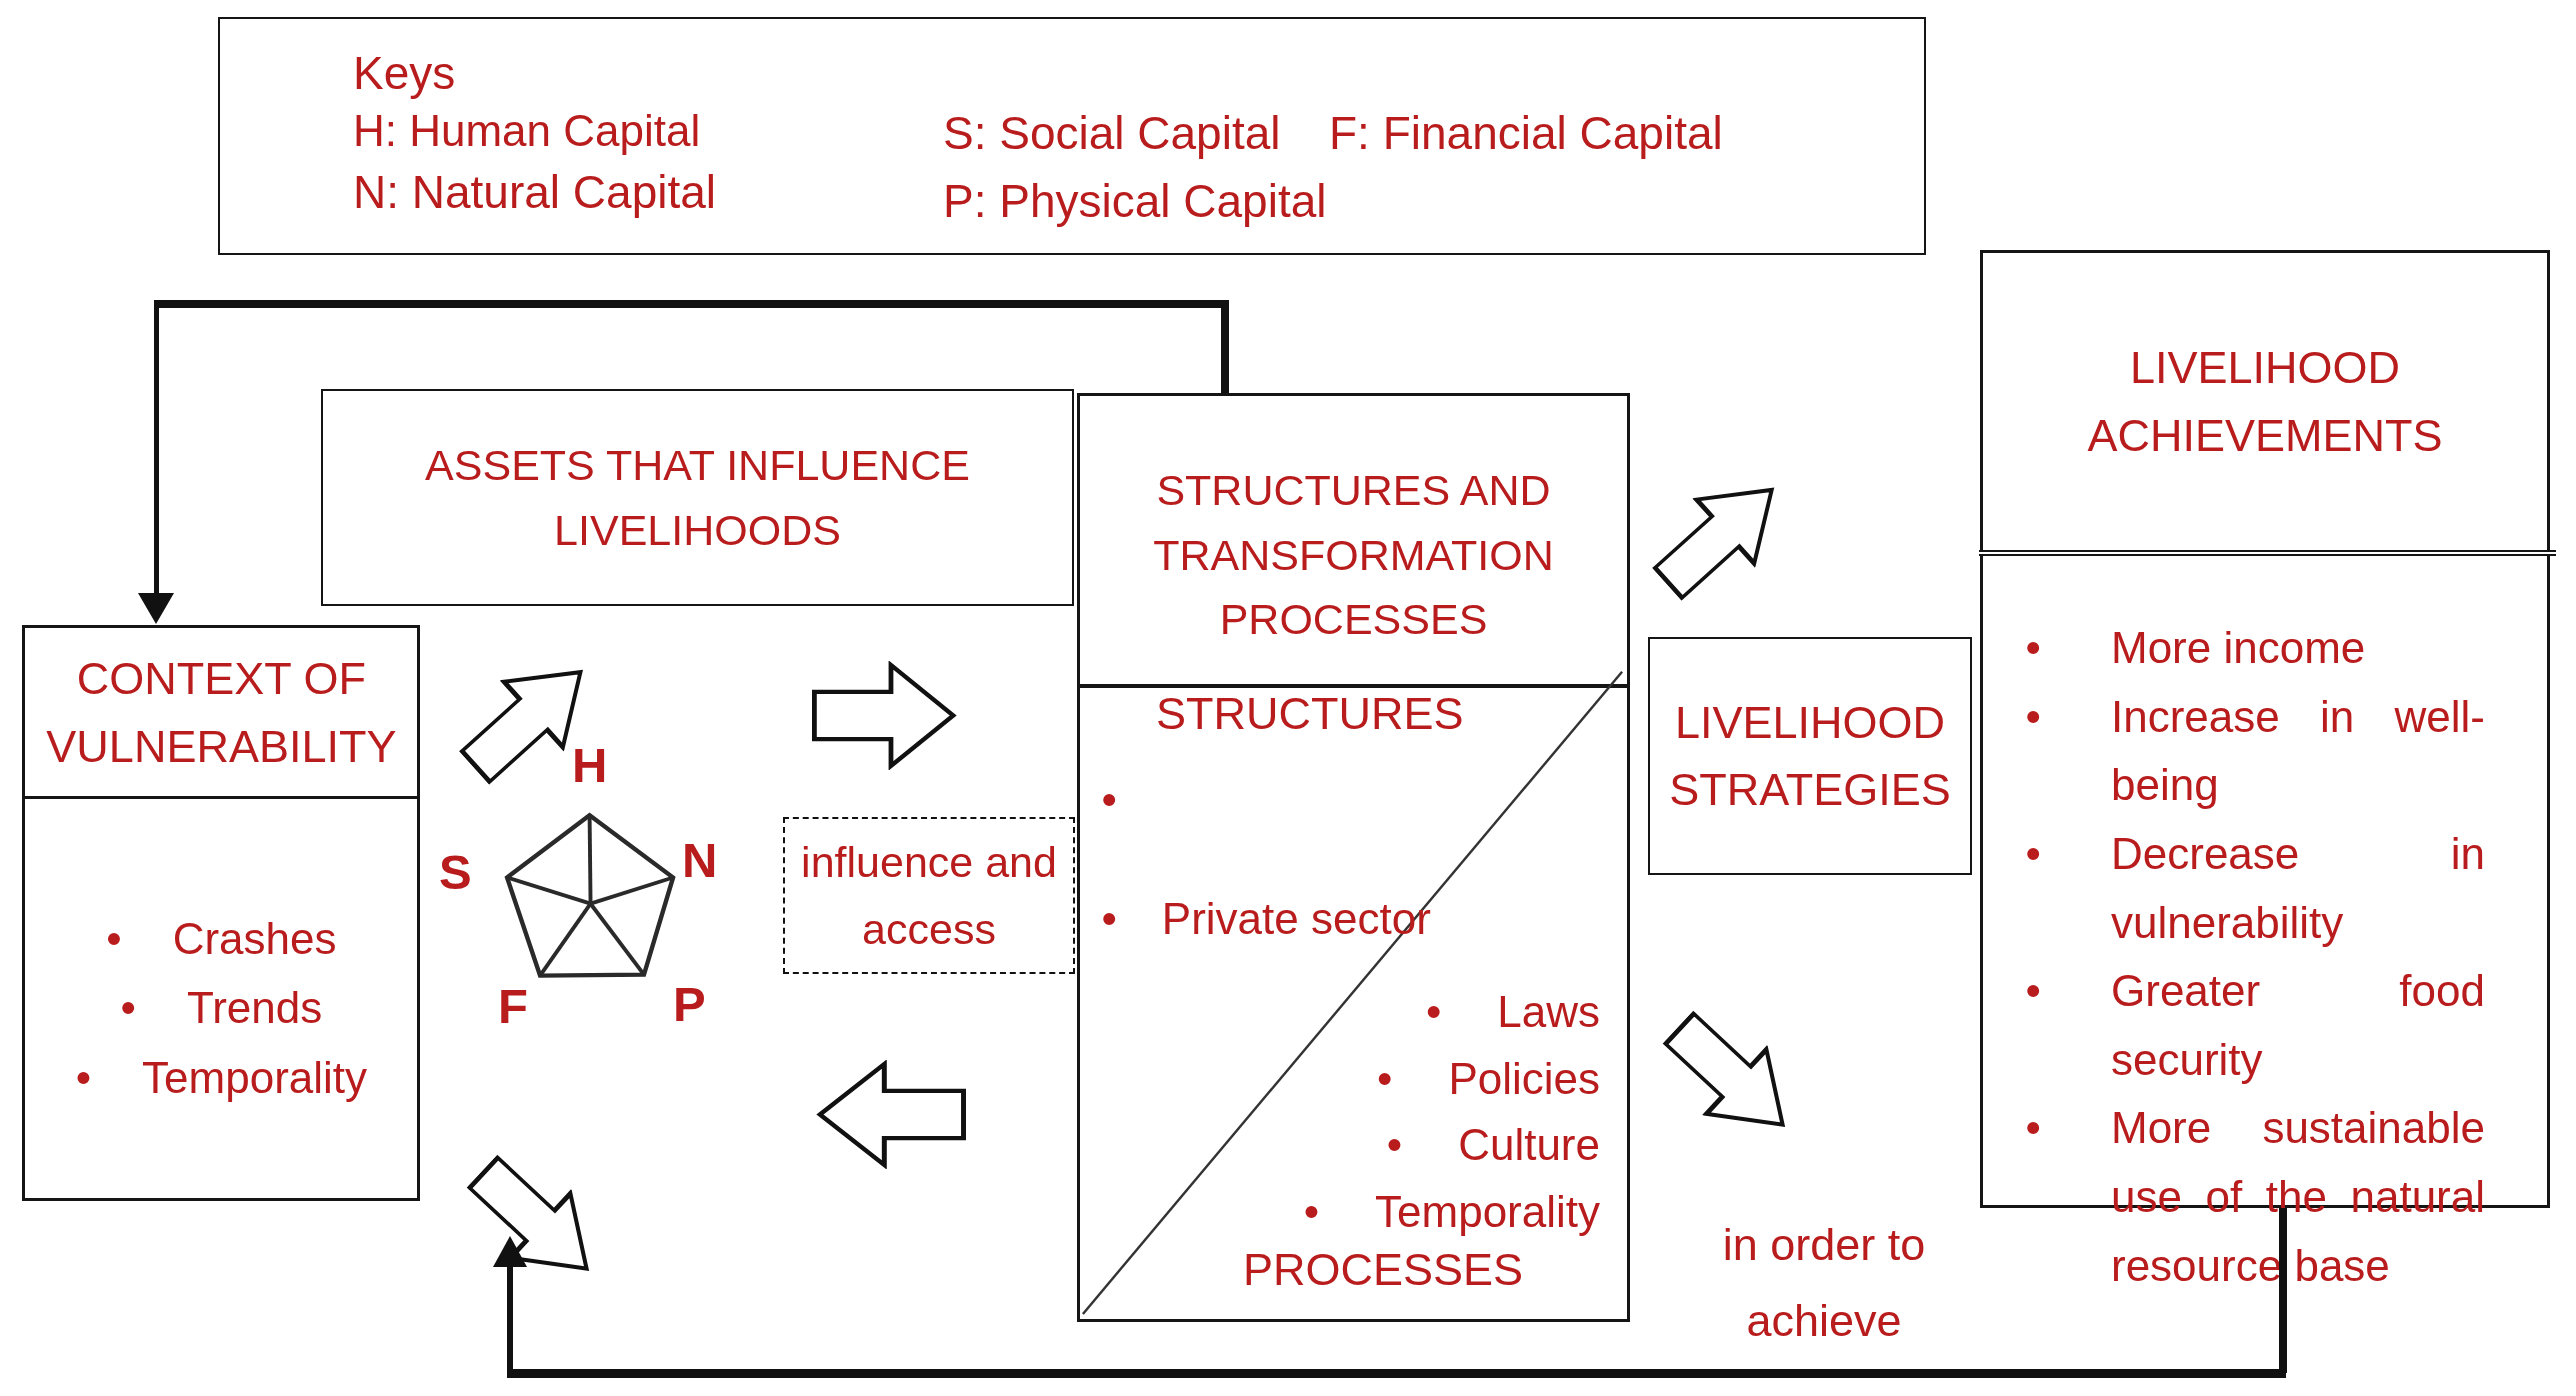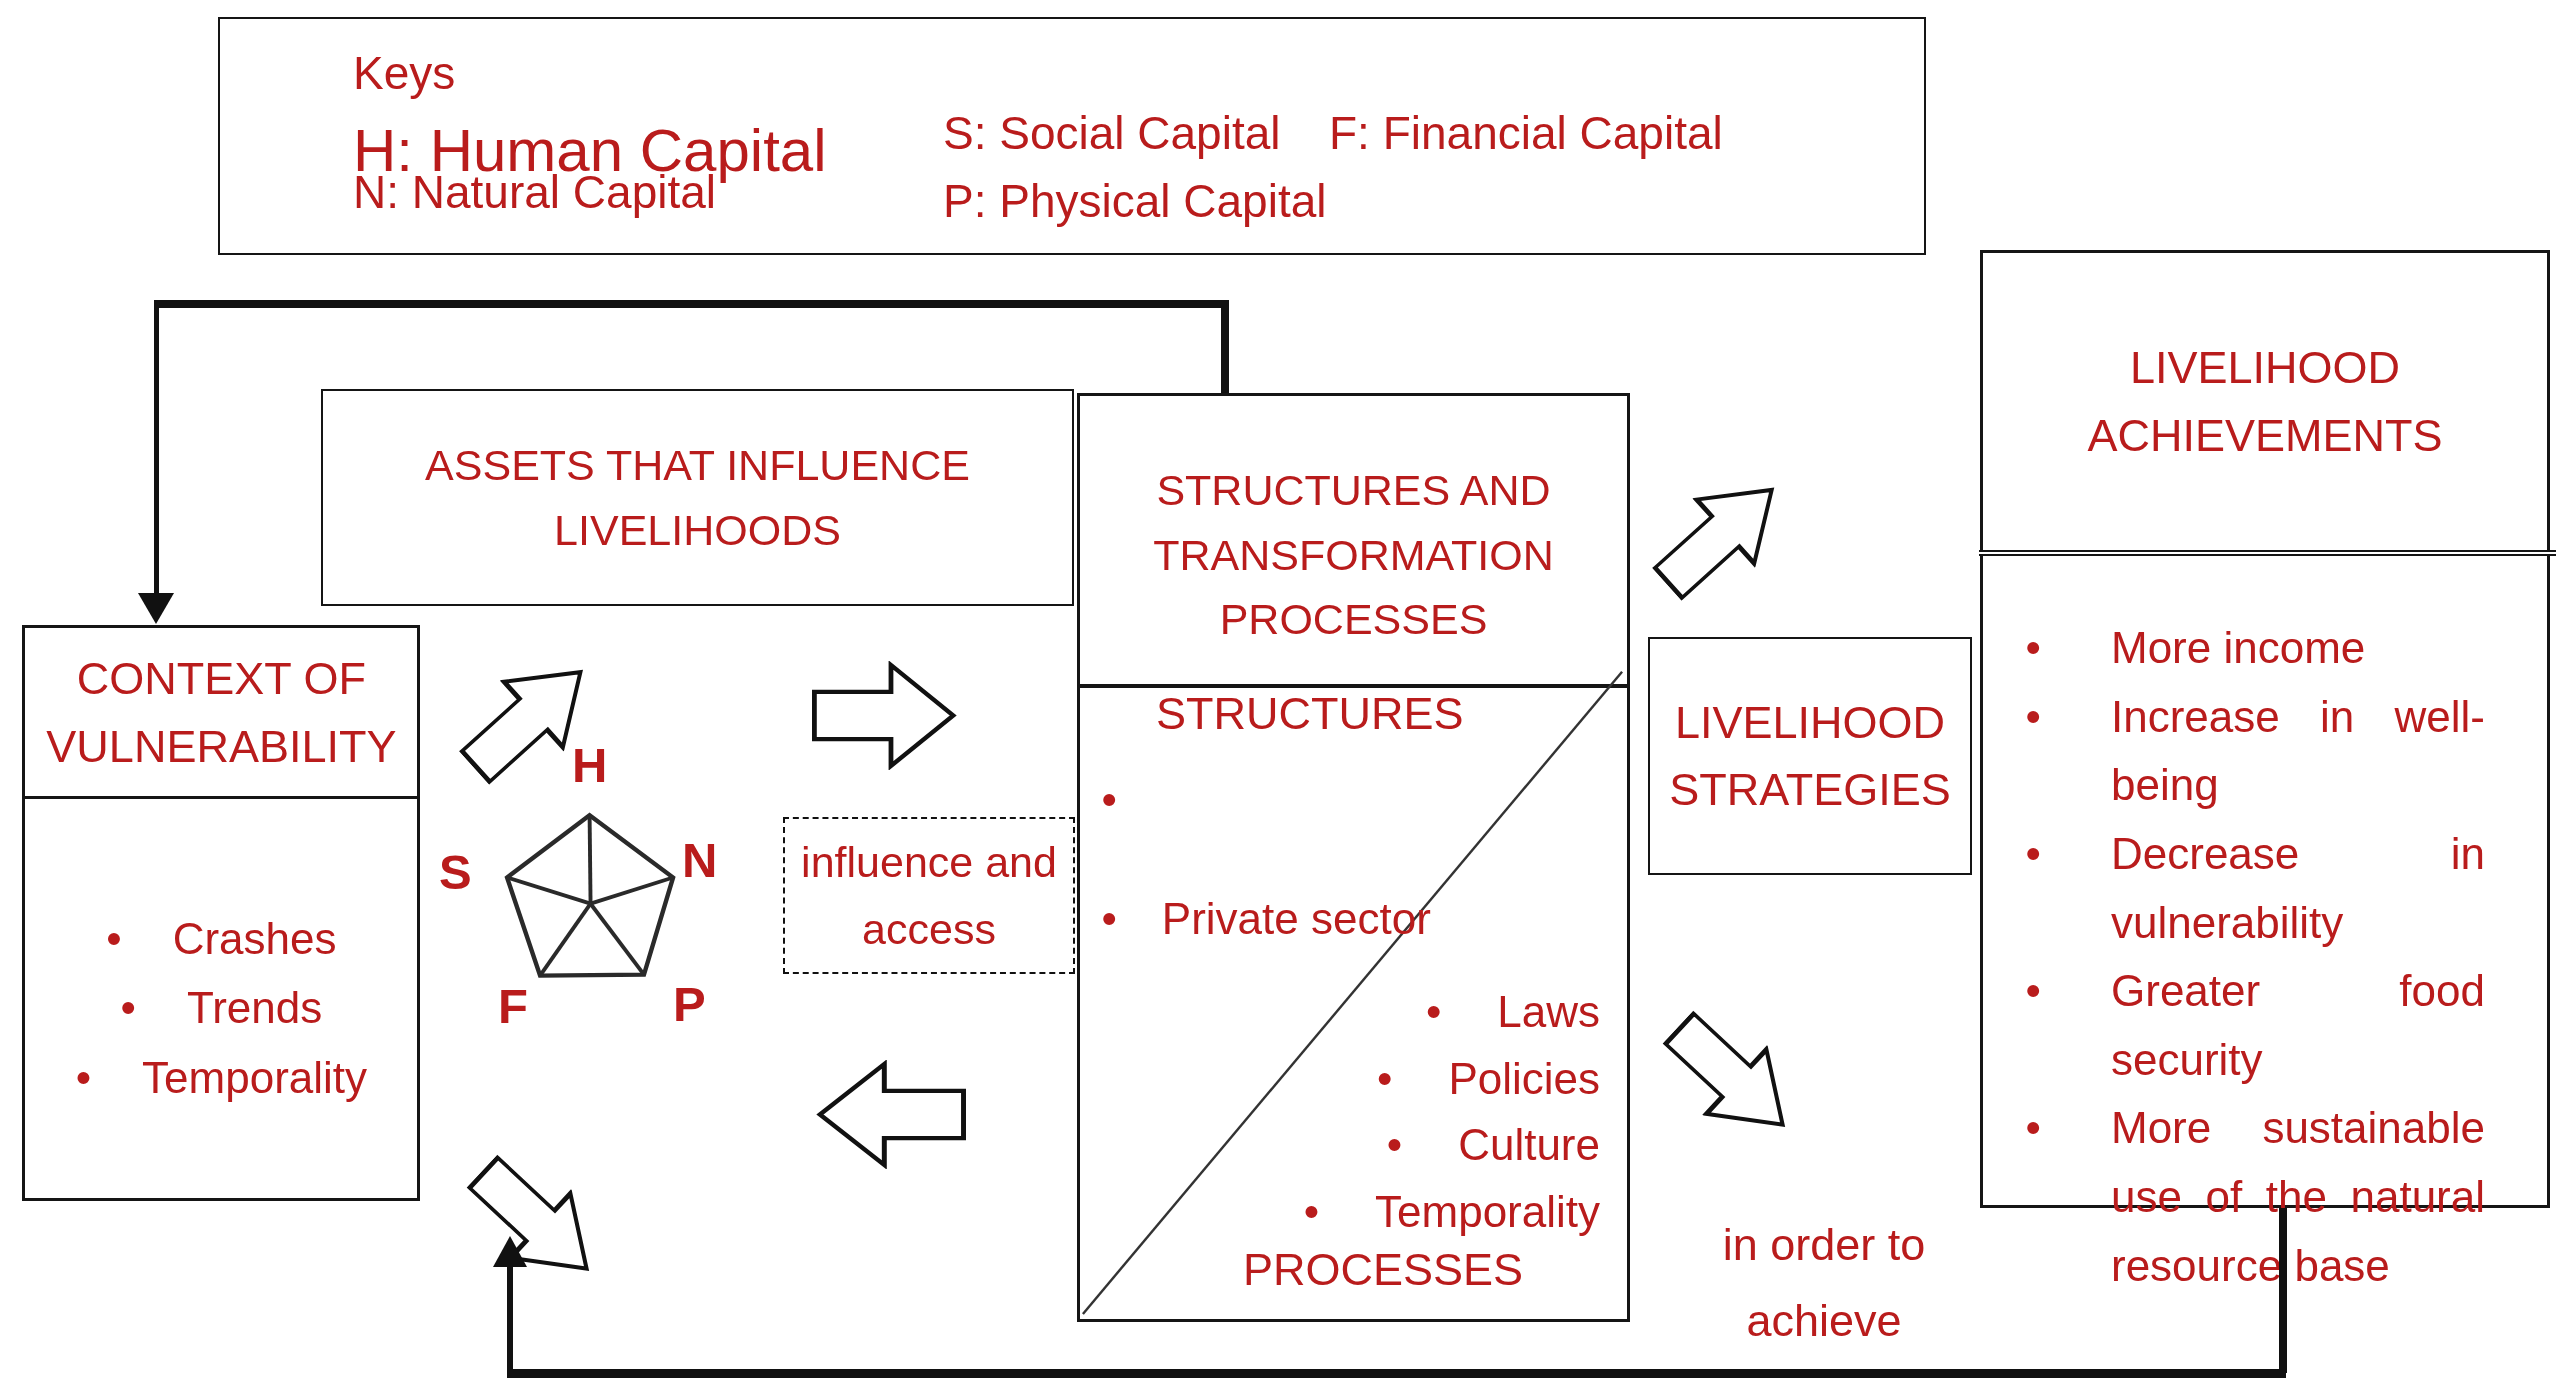--- a/index.html
+++ b/index.html
@@ -27,21 +27,21 @@
   .double-div{position:absolute;height:5.8px;border-top:2.9px solid #151515;border-bottom:2.9px solid #151515;box-sizing:border-box;background:#fff;}
   .tri{position:absolute;width:0;height:0;}
 </style>
 </head>
 <body>
 
 <div id="canvas">
 
   <div class="box" style="left:218px;top:16.5px;width:1708px;height:238px;">
     <div class="abs" style="left:133px;top:27px;font-size:46px;">Keys</div>
-    <div class="abs" style="left:133px;top:97px;font-size:60px;">H: Human Capital</div>
+    <div class="abs" style="left:133px;top:87px;font-size:44px;">H: Human Capital</div>
     <div class="abs" style="left:133px;top:146px;font-size:46px;">N: Natural Capital</div>
     <div class="abs" style="left:723px;top:87px;font-size:46px;text-align:right;">S: Social Capital</div>
     <div class="abs" style="left:723px;top:155px;font-size:46px;">P: Physical Capital</div>
     <div class="abs" style="left:1109px;top:87px;font-size:46px;">F: Financial Capital</div>
   </div>
 
   <div class="line" style="left:154px;top:300px;width:1074px;height:7.8px;"></div>
   <div class="line" style="left:1221px;top:300px;width:7.8px;height:94px;"></div>
   <div class="line" style="left:154px;top:300px;width:4.9px;height:295px;"></div>
   <div class="tri" style="left:138px;top:593px;border-left:18.5px solid transparent;border-right:18.5px solid transparent;border-top:31px solid #111;"></div>

